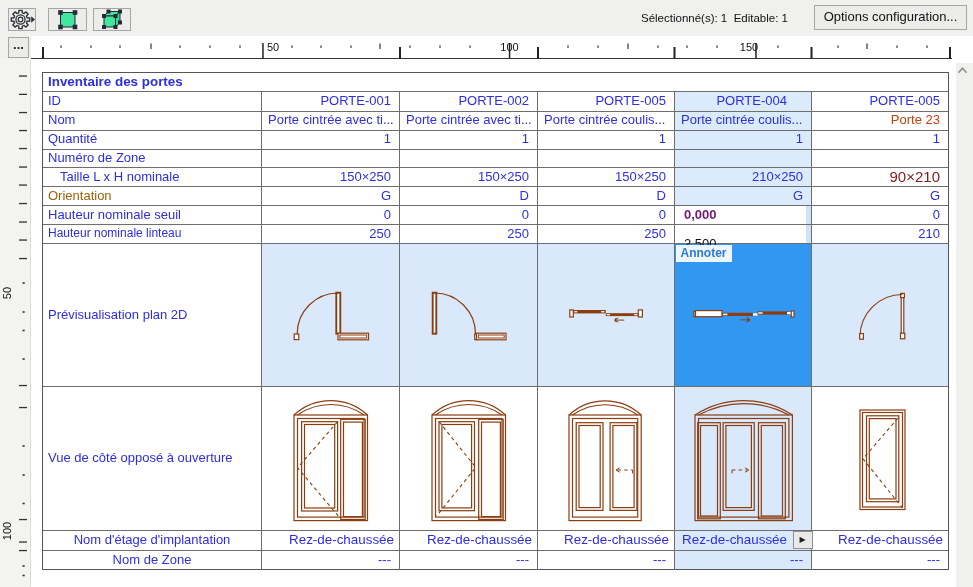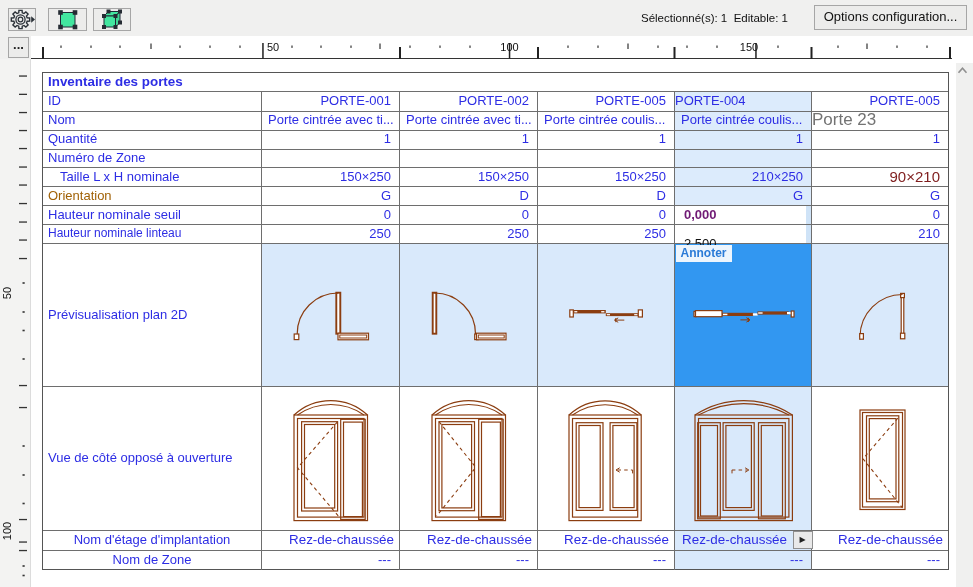--- a/index.html
+++ b/index.html
@@ -162,27 +162,27 @@
 <div class="ct" style="left:43px;top:111.0px;width:218px;height:17.5px;line-height:17.5px;text-align:left;color:#2d2de4;font-size:13px;padding-left:5px;">Nom</div>
 <div class="ct" style="left:43px;top:130.0px;width:218px;height:17.5px;line-height:17.5px;text-align:left;color:#2d2de4;font-size:13px;padding-left:5px;">Quantité</div>
 <div class="ct" style="left:43px;top:149.0px;width:218px;height:17.0px;line-height:17.0px;text-align:left;color:#2d2de4;font-size:13px;padding-left:5px;">Numéro de Zone</div>
 <div class="ct" style="left:55px;top:167.5px;width:218px;height:17.5px;line-height:17.5px;text-align:left;color:#2d2de4;font-size:13px;padding-left:5px;">Taille L x H nominale</div>
 <div class="ct" style="left:43px;top:186.5px;width:218px;height:17.5px;line-height:17.5px;text-align:left;color:#a16207;font-size:13px;padding-left:5px;">Orientation</div>
 <div class="ct" style="left:43px;top:205.5px;width:218px;height:17.5px;line-height:17.5px;text-align:left;color:#2d2de4;font-size:13px;padding-left:5px;">Hauteur nominale seuil</div>
 <div class="ct" style="left:43px;top:224.5px;width:218px;height:17.5px;line-height:17.5px;text-align:left;color:#2d2de4;font-size:12px;padding-left:5px;">Hauteur nominale linteau</div>
 <div class="ct" style="left:262px;top:91.5px;width:137px;height:18.0px;line-height:18.0px;text-align:right;color:#2d2de4;font-size:13px;padding-right:8px;">PORTE-001</div>
 <div class="ct" style="left:400px;top:91.5px;width:137px;height:18.0px;line-height:18.0px;text-align:right;color:#2d2de4;font-size:13px;padding-right:8px;">PORTE-002</div>
 <div class="ct" style="left:538px;top:91.5px;width:136px;height:18.0px;line-height:18.0px;text-align:right;color:#2d2de4;font-size:13px;padding-right:8px;">PORTE-005</div>
-<div class="ct" style="left:675px;top:91.5px;width:136px;height:26px;line-height:18.0px;text-align:left;color:#2d2de4;font-size:13px;padding-right:24px;">PORTE-004</div>
+<div class="ct" style="left:675px;top:91.5px;width:136px;height:26px;line-height:18.0px;text-align:right;color:#2d2de4;font-size:13px;padding-right:24px;">PORTE-004</div>
 <div class="ct" style="left:812px;top:91.5px;width:136px;height:18.0px;line-height:18.0px;text-align:right;color:#2d2de4;font-size:13px;padding-right:8px;">PORTE-005</div>
 <div class="ct" style="left:262px;top:111.0px;width:137px;height:17.5px;line-height:17.5px;text-align:left;color:#2d2de4;font-size:13px;padding-left:6px;">Porte cintrée avec ti...</div>
 <div class="ct" style="left:400px;top:111.0px;width:137px;height:17.5px;line-height:17.5px;text-align:left;color:#2d2de4;font-size:13px;padding-left:6px;">Porte cintrée avec ti...</div>
 <div class="ct" style="left:538px;top:111.0px;width:136px;height:17.5px;line-height:17.5px;text-align:left;color:#2d2de4;font-size:13px;padding-left:6px;">Porte cintrée coulis...</div>
 <div class="ct" style="left:675px;top:111.0px;width:136px;height:17.5px;line-height:17.5px;text-align:left;color:#2d2de4;font-size:13px;padding-left:6px;">Porte cintrée coulis...</div>
-<div class="ct" style="left:812px;top:111.0px;width:136px;height:17.5px;line-height:17.5px;color:#737373;font-size:17px;padding-right:8px;">Porte 23</div>
+<div class="ct" style="left:812px;top:111.0px;width:136px;height:17.5px;line-height:17.5px;text-align:right;color:#c2410c;font-size:13px;padding-right:8px;">Porte 23</div>
 <div class="ct" style="left:262px;top:130.0px;width:137px;height:17.5px;line-height:17.5px;text-align:right;color:#2d2de4;font-size:13px;padding-right:8px;">1</div>
 <div class="ct" style="left:400px;top:130.0px;width:137px;height:17.5px;line-height:17.5px;text-align:right;color:#2d2de4;font-size:13px;padding-right:8px;">1</div>
 <div class="ct" style="left:538px;top:130.0px;width:136px;height:17.5px;line-height:17.5px;text-align:right;color:#2d2de4;font-size:13px;padding-right:8px;">1</div>
 <div class="ct" style="left:675px;top:130.0px;width:136px;height:17.5px;line-height:17.5px;text-align:right;color:#2d2de4;font-size:13px;padding-right:8px;">1</div>
 <div class="ct" style="left:812px;top:130.0px;width:136px;height:17.5px;line-height:17.5px;text-align:right;color:#2d2de4;font-size:13px;padding-right:8px;">1</div>
 <div class="ct" style="left:262px;top:167.5px;width:137px;height:17.5px;line-height:17.5px;text-align:right;color:#2d2de4;font-size:13px;padding-right:8px;">150×250</div>
 <div class="ct" style="left:400px;top:167.5px;width:137px;height:17.5px;line-height:17.5px;text-align:right;color:#2d2de4;font-size:13px;padding-right:8px;">150×250</div>
 <div class="ct" style="left:538px;top:167.5px;width:136px;height:17.5px;line-height:17.5px;text-align:right;color:#2d2de4;font-size:13px;padding-right:8px;">150×250</div>
 <div class="ct" style="left:675px;top:167.5px;width:136px;height:17.5px;line-height:17.5px;text-align:right;color:#2d2de4;font-size:13px;padding-right:8px;">210×250</div>
 <div class="ct" style="left:812px;top:167.5px;width:136px;height:17.5px;line-height:17.5px;text-align:right;color:#7f1d1d;font-size:15px;padding-right:8px;">90×210</div>

